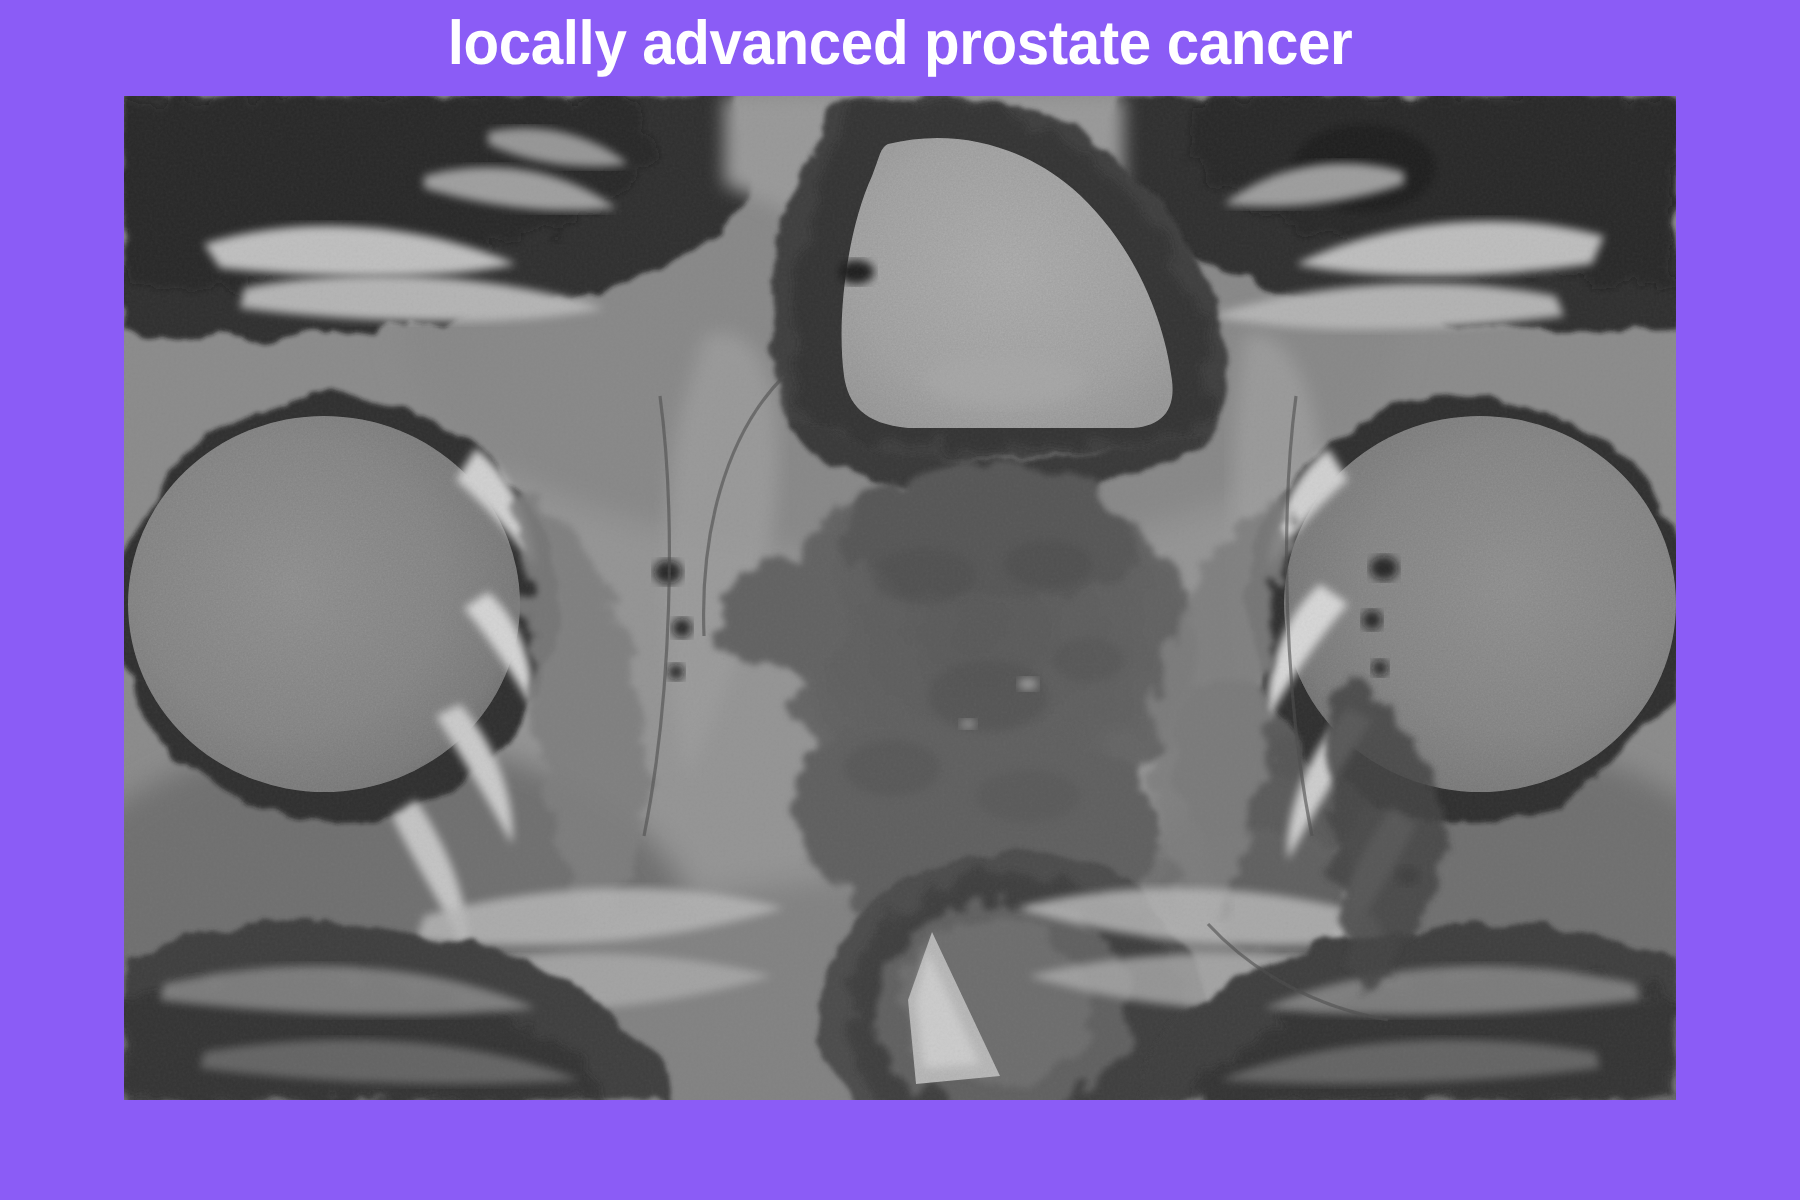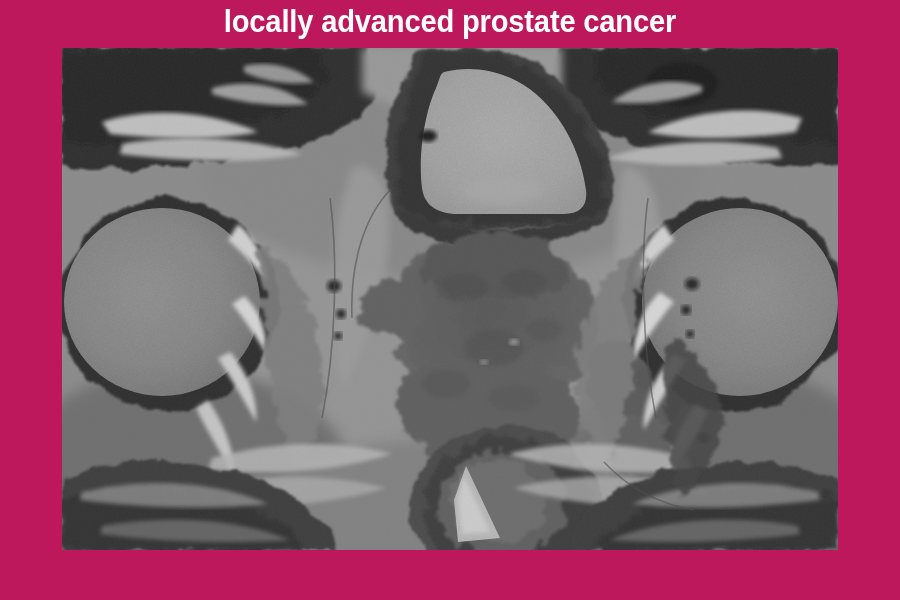--- a/index.html
+++ b/index.html
@@ -10,21 +10,21 @@
   body {
     width: 900px;
     height: 600px;
     overflow: hidden;
     font-family: "Liberation Sans", sans-serif;
   }
   #slide {
     position: relative;
     width: 900px;
     height: 600px;
-    background: #be185d;
+    background: #8b5cf6;
   }
   #slide-title {
     position: absolute;
     left: 0;
     top: 2px;
     width: 900px;
     height: 42px;
     line-height: 40px;
     text-align: center;
     color: #ffffff;

